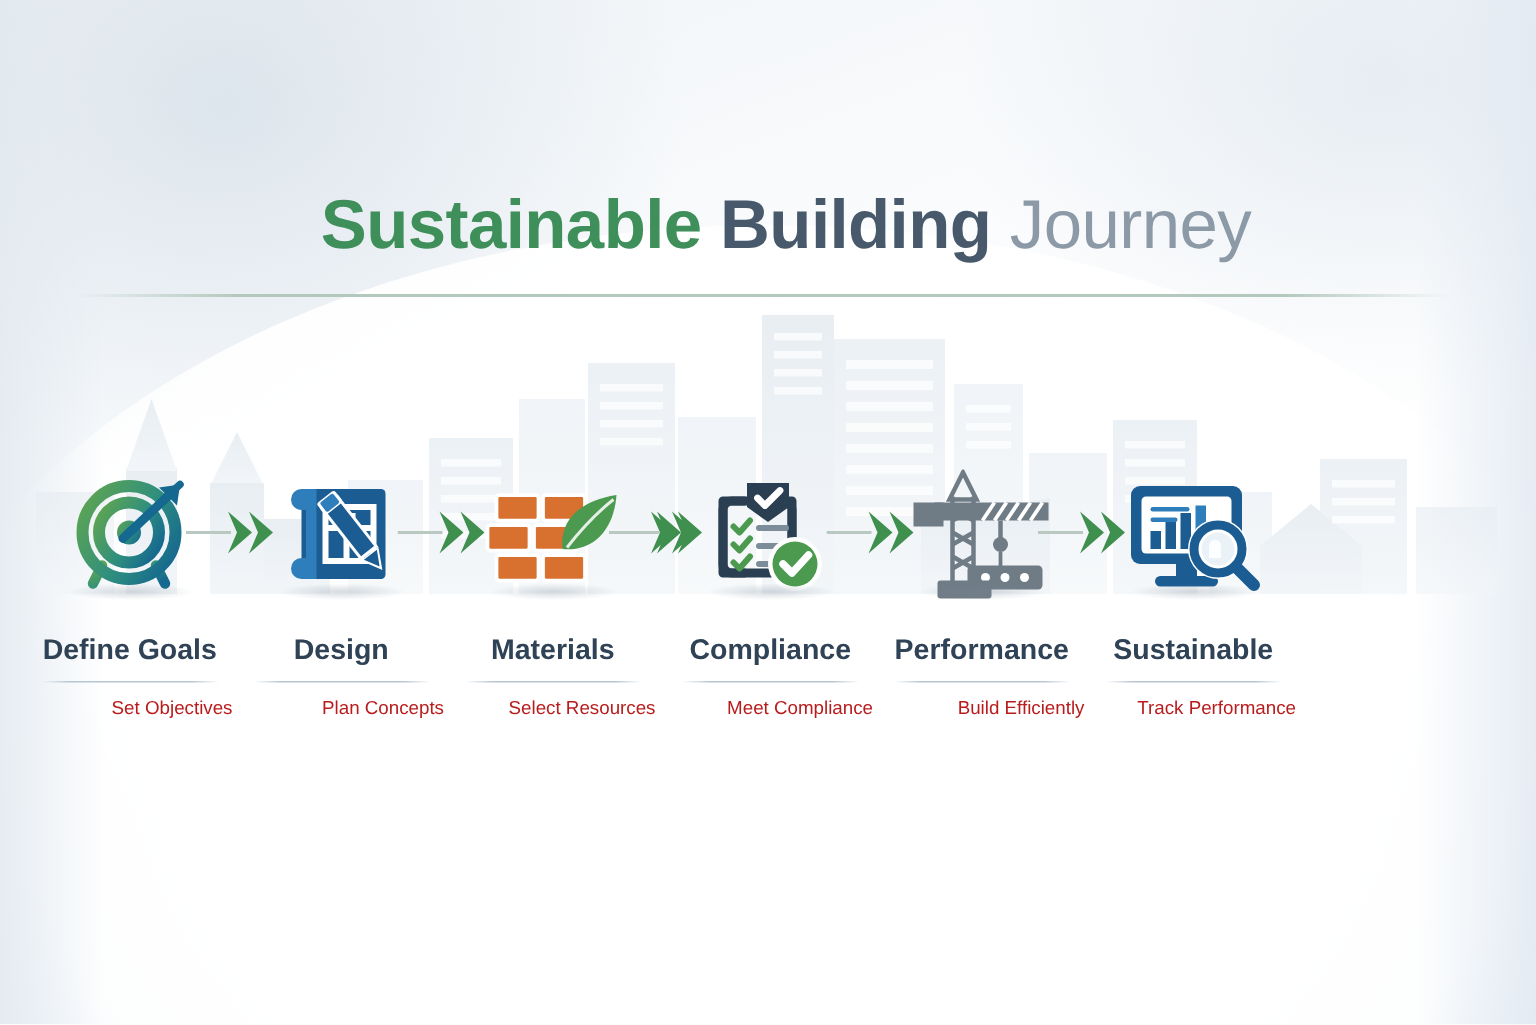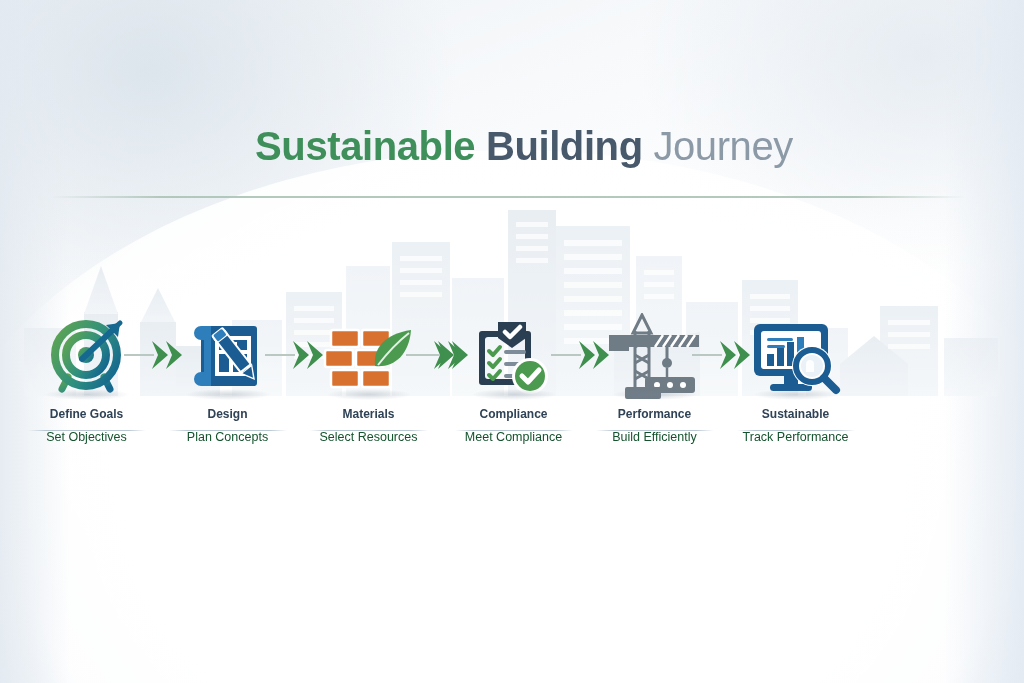--- a/index.html
+++ b/index.html
@@ -85,21 +85,21 @@
 
   
   .title-wrap {
     position: absolute;
     left: 0;
     right: 0;
     top: 126px;
     text-align: center;
   }
   .title {
-    font-size: 40px;
+    font-size: 46px;
     font-weight: 700;
     letter-spacing: -0.4px;
     line-height: 1;
     white-space: nowrap;
     padding-left: 24px;
   }
   .title .t-green { color: #3f8f5b; }
   .title .t-dark  { color: #47596b; }
   .title .t-gray  { color: #8c9aa7; font-weight: 400; }
 
@@ -142,42 +142,44 @@
     position: absolute;
     left: 50%;
     transform: translateX(-50%);
     bottom: 6px;
     width: 84px;
     height: 11px;
     border-radius: 50%;
     background: radial-gradient(ellipse at 50% 50%, rgba(120,136,152,0.30) 0%, rgba(120,136,152,0) 72%);
   }
   .step-title {
-    font-size: 12px;
+    font-size: 19px;
     font-weight: 700;
     color: #2f4256;
     line-height: 1.1;
-    margin-top: 2px;
+    margin-top: 18px;
     white-space: nowrap;
   }
   .step-divider {
     width: 118px;
     height: 1px;
     margin: 9px auto 0;
     background: linear-gradient(90deg,
         rgba(186,202,214,0) 0%,
         rgba(176,192,206,0.9) 15%,
         rgba(176,192,206,0.9) 85%,
         rgba(186,202,214,0) 100%);
   }
   .step-sub {
     font-size: 12.5px;
-    color: #14532d;
+    color: #b91c1c;
     line-height: 1.1;
+    margin-top: 11px;
     white-space: nowrap;
+    text-align: right;
   }
   .connector {
     flex: 0 0 4px;
     width: 4px;
     height: 96px;
     position: relative;
   }
   .connector svg {
     position: absolute;
     left: -31px;

